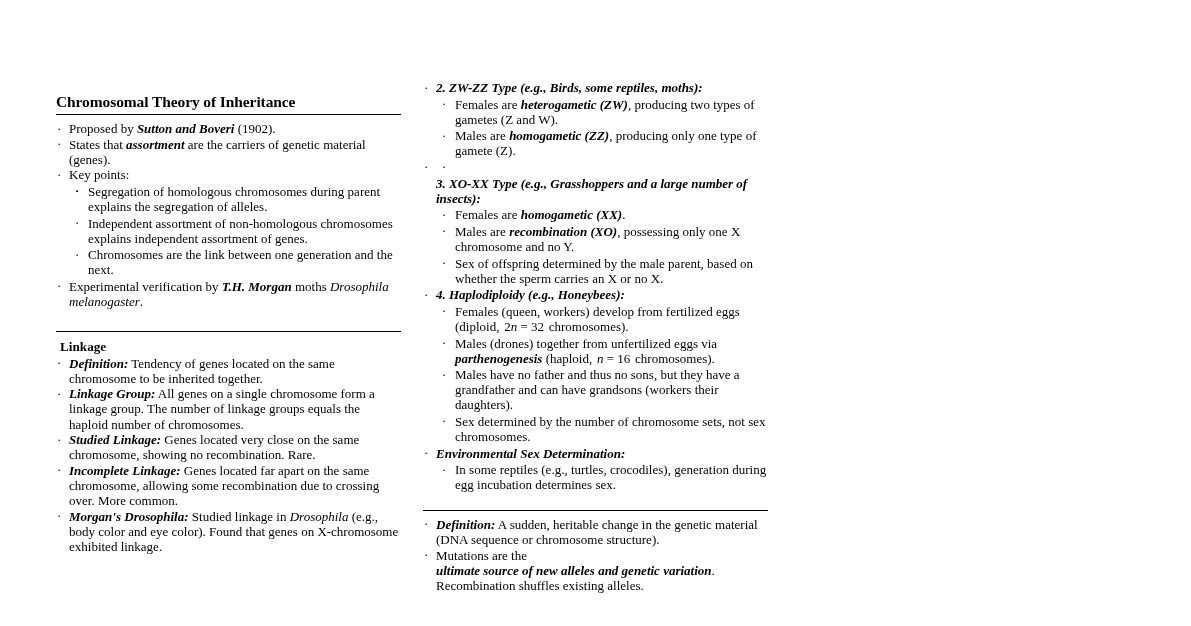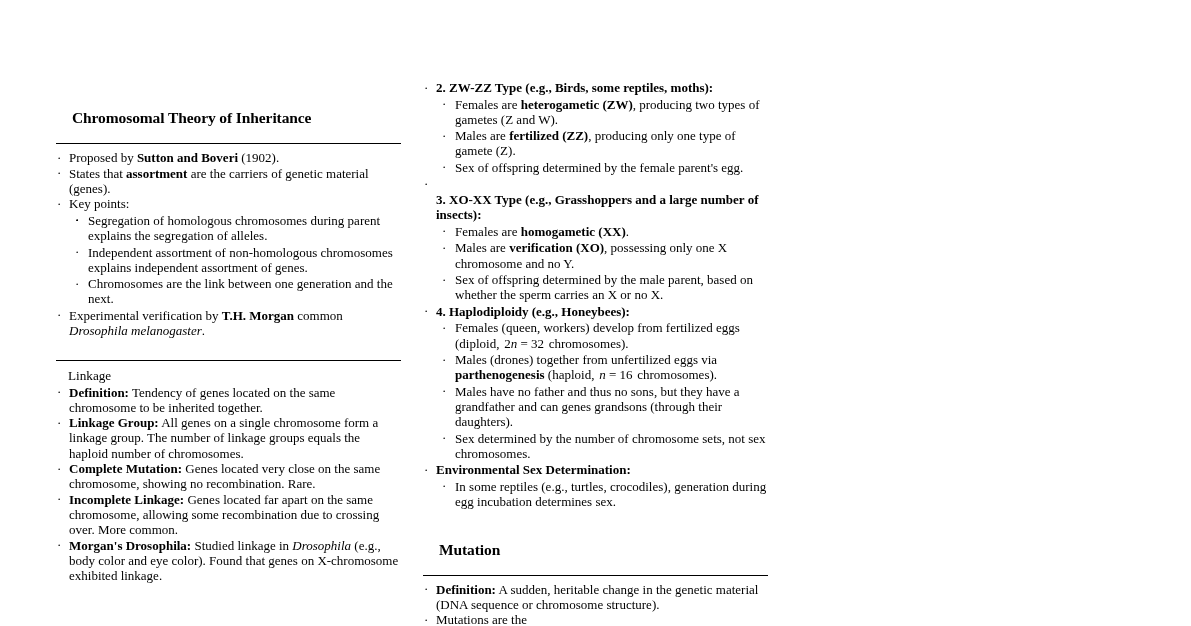--- a/index.html
+++ b/index.html
@@ -29,35 +29,35 @@
     width: 345px;
   }
   .col-left  { left: 56px; }
   .col-right { left: 423px; }
 
   
   .h1 {
     font-size: 15.5px;
     font-weight: bold;
     line-height: 19px;
-    margin: 16px;
+    margin: 0;
     padding: 0;
     letter-spacing: -0.1px;
   }
   .h1-rule {
     border: 0;
     border-top: 1.6px solid #000;
     margin: 3px 0 6px 0;
     width: 100%;
   }
   .h2 {
     font-size: 13.2px;
-    font-weight: normal;
+    font-weight: bold;
     line-height: 17px;
-    margin: 0 0 1px 12px;
+    margin: 0 0 1px 4px;
   }
 
   
   ul.lvl1, ul.lvl2 {
     list-style: none;
     margin: 0;
     padding: 0;
   }
   ul.lvl1 > li {
     position: relative;
@@ -94,21 +94,21 @@
   }
   
   li.nobullet-indent {
     padding-left: 13px !important;
     margin-left: 0 !important;
   }
   li.empty-item {
     min-height: 15.1px;
   }
 
-  b, strong { font-weight: bold; }
+  b, strong { font-weight: bold; font-style: italic; }
   i, em { font-style: italic; }
 
   .mathvar {
     font-family: "Liberation Serif", "DejaVu Serif", serif;
     font-style: italic;
   }
   .matheq {
     font-family: "Liberation Serif", "DejaVu Serif", serif;
     font-style: normal;
     padding: 0 1.5px;
@@ -161,42 +161,42 @@
           </li>
           <li>
             <span class="bullet">·</span>
             <span>Chromosomes are the link between one generation and the next.</span>
           </li>
         </ul>
       </li>
 
       <li>
         <span class="bullet">·</span>
-        <span>Experimental verification by </span><b>T.H. Morgan</b><span> common </span><i>Drosophila melanogaster</i><span>.</span>
+        <span>Experimental verification by </span><b>T.H. Morgan</b><span> moths </span><i>Drosophila melanogaster</i><span>.</span>
       </li>
     </ul>
 
     <div class="spacer-lg"></div>
 
     <hr class="h1-rule">
 
     <h2 class="h2">Linkage</h2>
 
     <ul class="lvl1">
       <li>
         <span class="bullet">·</span>
         <b>Definition:</b><span> Tendency of genes located on the same chromosome to be inherited together.</span>
       </li>
       <li>
         <span class="bullet">·</span>
         <b>Linkage Group:</b><span> All genes on a single chromosome form a linkage group. The number of linkage groups equals the haploid number of chromosomes.</span>
       </li>
       <li>
         <span class="bullet">·</span>
-        <b>Complete Mutation:</b><span> Genes located very close on the same chromosome, showing no recombination. Rare.</span>
+        <b>Studied Linkage:</b><span> Genes located very close on the same chromosome, showing no recombination. Rare.</span>
       </li>
       <li>
         <span class="bullet">·</span>
         <b>Incomplete Linkage:</b><span> Genes located far apart on the same chromosome, allowing some recombination due to crossing over. More common.</span>
       </li>
       <li>
         <span class="bullet">·</span>
         <b>Morgan's Drosophila:</b><span> Studied linkage in </span><i>Drosophila</i><span> (e.g., body color and eye color). Found that genes on X-chromosome exhibited linkage.</span>
       </li>
     </ul>
@@ -213,45 +213,44 @@
         <span class="bullet">·</span>
         <b>2. ZW-ZZ Type (e.g., Birds, some reptiles, moths):</b>
 
         <ul class="lvl2">
           <li>
             <span class="bullet">·</span>
             <span>Females are </span><b>heterogametic (ZW)</b><span>, producing two types of gametes (Z and W).</span>
           </li>
           <li>
             <span class="bullet">·</span>
-            <span>Males are </span><b>fertilized (ZZ)</b><span>, producing only one type of gamete (Z).</span>
-          </li>
-          <li>
-            <span class="bullet">·</span>
-            <span>Sex of offspring determined by the female parent's egg.</span>
+            <span>Males are </span><b>homogametic (ZZ)</b><span>, producing only one type of gamete (Z).</span>
+          </li>
+          <li>
+            <span class="bullet">·</span>
           </li>
         </ul>
       </li>
 
       <li class="empty-item">
         <span class="bullet">·</span>
         <span></span>
       </li>
 
       <li class="nobullet-indent">
         <b>3. XO-XX Type (e.g., Grasshoppers and a large number of insects):</b>
 
         <ul class="lvl2">
           <li>
             <span class="bullet">·</span>
             <span>Females are </span><b>homogametic (XX)</b><span>.</span>
           </li>
           <li>
             <span class="bullet">·</span>
-            <span>Males are </span><b>verification (XO)</b><span>, possessing only one X chromosome and no Y.</span>
+            <span>Males are </span><b>recombination (XO)</b><span>, possessing only one X chromosome and no Y.</span>
           </li>
           <li>
             <span class="bullet">·</span>
             <span>Sex of offspring determined by the male parent, based on whether the sperm carries an X or no X.</span>
           </li>
         </ul>
       </li>
 
       <li>
         <span class="bullet">·</span>
@@ -261,21 +260,21 @@
           <li>
             <span class="bullet">·</span>
             <span>Females (queen, workers) develop from fertilized eggs (diploid, </span><span class="matheq"><span>2</span><span class="mathvar">n</span> <span>=</span> <span>32</span></span><span> chromosomes).</span>
           </li>
           <li>
             <span class="bullet">·</span>
             <span>Males (drones) together from unfertilized eggs via </span><b>parthenogenesis</b><span> (haploid, </span><span class="matheq"><span class="mathvar">n</span> <span>=</span> <span>16</span></span><span> chromosomes).</span>
           </li>
           <li>
             <span class="bullet">·</span>
-            <span>Males have no father and thus no sons, but they have a grandfather and can genes grandsons (through their daughters).</span>
+            <span>Males have no father and thus no sons, but they have a grandfather and can have grandsons (workers their daughters).</span>
           </li>
           <li>
             <span class="bullet">·</span>
             <span>Sex determined by the number of chromosome sets, not sex chromosomes.</span>
           </li>
         </ul>
       </li>
 
       <li>
         <span class="bullet">·</span>
@@ -285,21 +284,20 @@
           <li>
             <span class="bullet">·</span>
             <span>In some reptiles (e.g., turtles, crocodiles), generation during egg incubation determines sex.</span>
           </li>
         </ul>
       </li>
     </ul>
 
     <div class="spacer-md"></div>
 
-    <h1 class="h1">Mutation</h1>
     <hr class="h1-rule">
 
     <ul class="lvl1">
       <li>
         <span class="bullet">·</span>
         <b>Definition:</b><span> A sudden, heritable change in the genetic material (DNA sequence or chromosome structure).</span>
       </li>
       <li>
         <span class="bullet">·</span>
         <span>Mutations are the</span><br>

